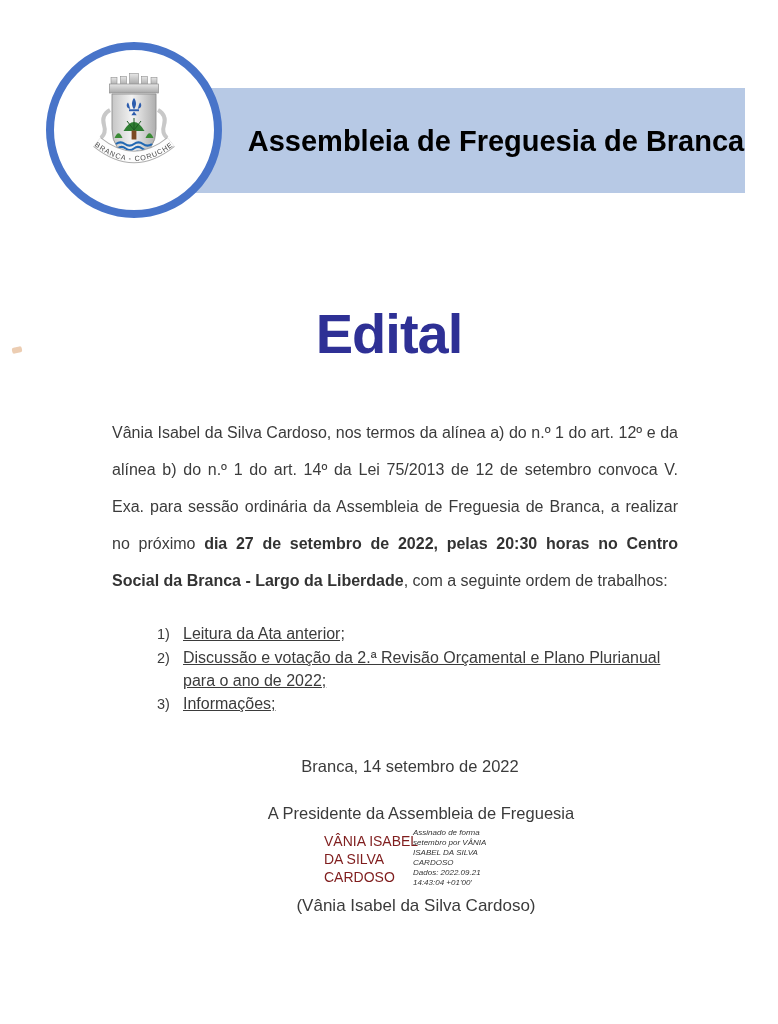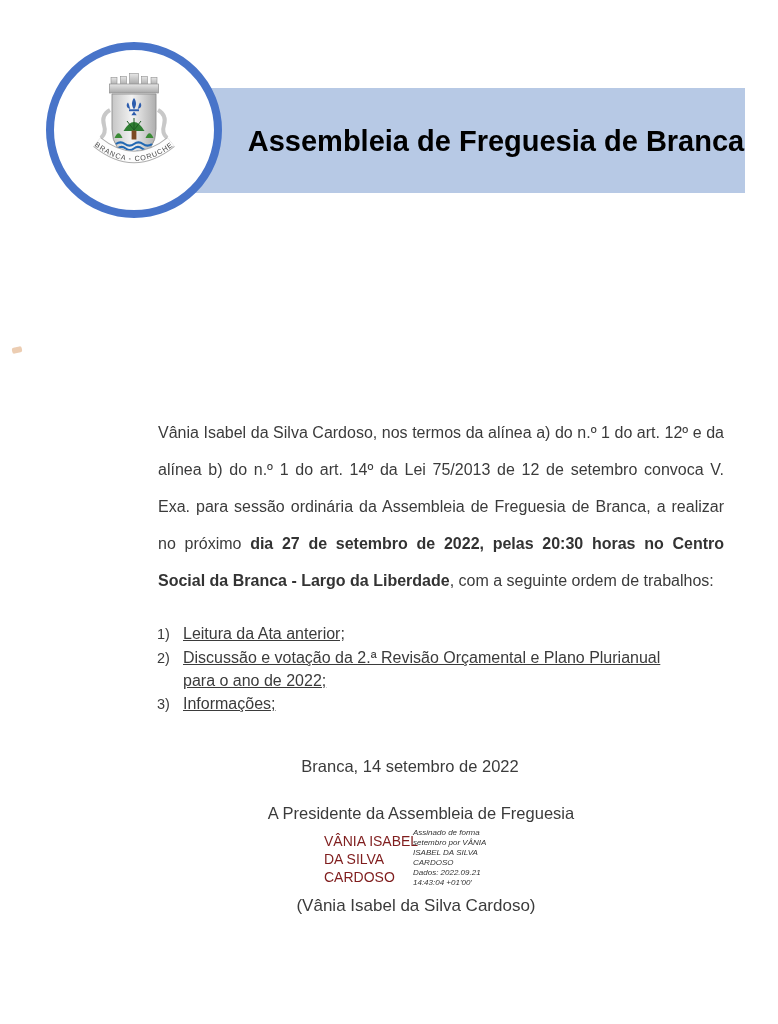--- a/index.html
+++ b/index.html
@@ -70,21 +70,20 @@
     letter-spacing: -1px;
   }
   .para {
     position: absolute;
     left: 112px; top: 398px;
     width: 566px;
     font-size: 16px;
     line-height: 37px;
     text-align: justify;
     color: #3b3b3b;
-    margin-left: 46px;
   }
   .para .bold { font-weight: 700; color: #333333; }
 
   .agenda {
     position: absolute;
     left: 157px; top: 622px;
     color: #3b3b3b;
     font-size: 16px;
   }
   .agenda-row { display: flex; align-items: flex-start; }
@@ -193,20 +192,21 @@
       <path d="M13,74 Q50,104 87,74" fill="none" stroke="#fdfdfd" stroke-width="10.2"></path>
       <path id="motto-arc" d="M11,78 Q50,108 89,78" fill="none"></path>
       <text font-size="7.2" letter-spacing="0.9" fill="#4a4a4a" font-family="Liberation Sans, sans-serif" text-anchor="middle">
         <textPath href="#motto-arc" startOffset="50%">BRANCA - CORUCHE</textPath>
       </text>
     </svg>
   </div>
 
   <div class="speck"></div>
 
+  <div class="doc-title">Edital</div>
 
   <p class="para">
     <span>Vânia Isabel da Silva Cardoso, nos termos da alínea a) do n.º 1 do art. 12º e da alínea b) do n.º 1 do art. 14º da Lei 75/2013 de 12 de setembro convoca V. Exa. para sessão ordinária da Assembleia de Freguesia de Branca, a realizar no próximo </span><span class="bold">dia 27 de setembro de 2022, pelas 20:30 horas no Centro Social da Branca - Largo da Liberdade</span><span>, com a seguinte ordem de trabalhos:</span>
   </p>
 
   <div class="agenda">
     <div class="agenda-row">
       <span class="agenda-num">1)</span>
       <span class="agenda-txt">Leitura da Ata anterior;</span>
     </div>

